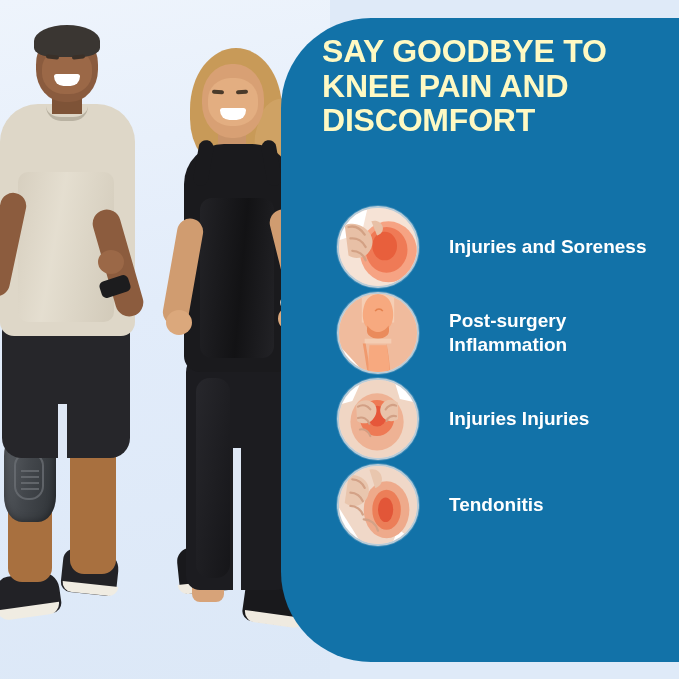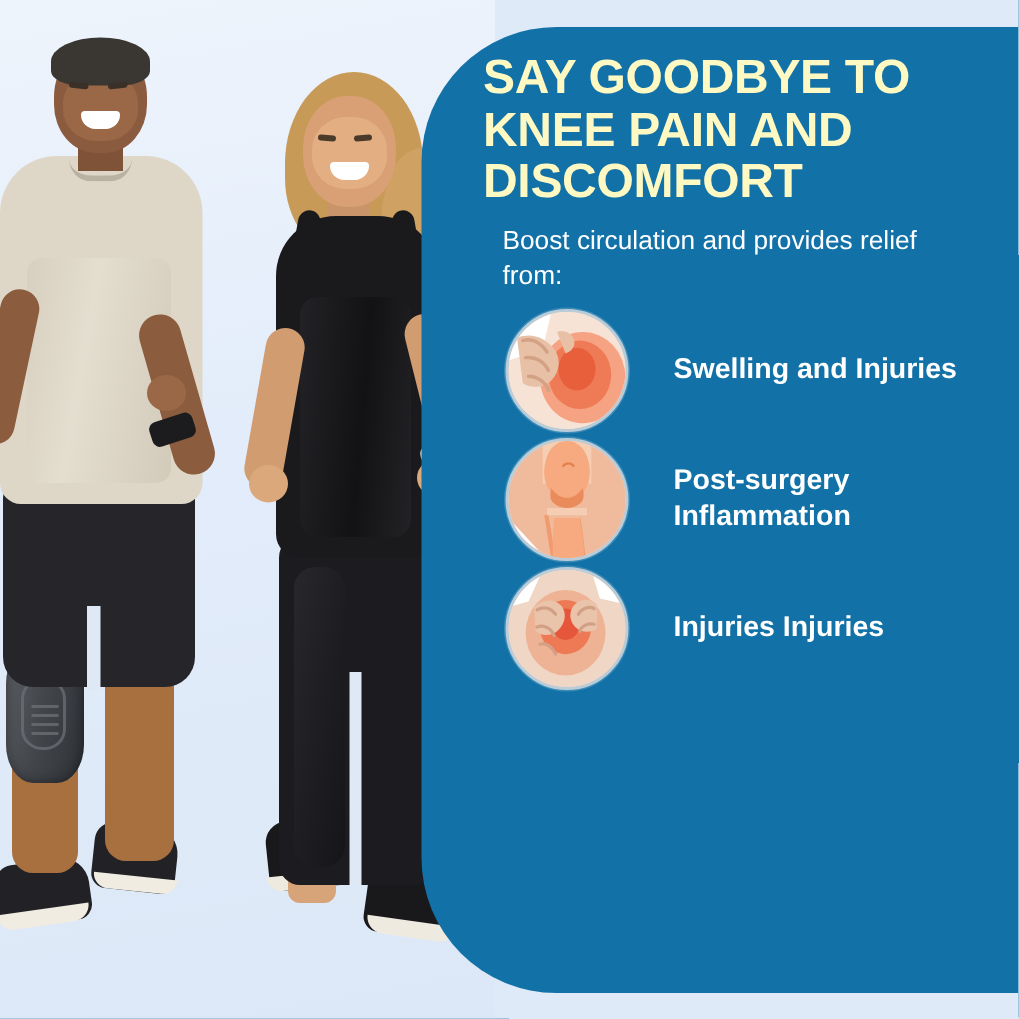--- a/index.html
+++ b/index.html
@@ -374,38 +374,37 @@
       <div class="w-face-hl"></div>
       <div class="w-eye l"></div>
       <div class="w-eye r"></div>
       <div class="w-smile"></div>
     </div>
   </div>
 
   <div class="panel">
 
     <div class="headline">Say goodbye to knee pain and discomfort</div>
-    <div class="subtitle">Boost circulation and provides relief from:</div>
 
     <div class="list">
 
       <div class="item">
         <div class="thumb">
           <svg viewBox="0 0 82 82" preserveAspectRatio="xMidYMid slice">
             <rect width="82" height="82" fill="#f6e3d6"></rect>
             <path d="M0 0h30l-6 26L0 34z" fill="#ffffff"></path>
             <ellipse cx="52" cy="46" rx="30" ry="32" fill="#f6a383"></ellipse>
             <ellipse cx="50" cy="44" rx="22" ry="24" fill="#ef7a56"></ellipse>
             <ellipse cx="48" cy="40" rx="13" ry="15" fill="#e85f3c"></ellipse>
             <path d="M6 18c10-4 20 0 26 8 5 7 4 16-2 22-5 5-14 6-20 2" fill="#e8c0a6"></path>
             <path d="M10 20c7-2 13 2 17 8M12 32c7-1 13 3 16 9M14 45c6 0 12 4 14 10" stroke="#d3a184" stroke-width="2.4" fill="none" stroke-linecap="round"></path>
             <path d="M34 14c5-2 11 1 12 6 1 4-2 8-6 9" fill="#e8c0a6"></path>
           </svg>
         </div>
-        <div class="item-label">Swelling and Injuries</div>
+        <div class="item-label">Injuries and Soreness</div>
       </div>
 
       <div class="item">
         <div class="thumb">
           <svg viewBox="0 0 82 82" preserveAspectRatio="xMidYMid slice">
             <rect width="82" height="82" fill="#f3c7ab"></rect>
             <path d="M0 0h82v82H0z" fill="#f0bb9d"></path>
             <path d="M0 54l26 28H0z" fill="#ffffff"></path>
             <path d="M24 0h34v30H24z" fill="#f5ceb4"></path>
             <path d="M26 14c2-9 8-14 15-14s13 5 15 14c2 8 1 16-3 21-3 4-8 6-12 6s-9-2-12-6c-4-5-5-13-3-21z" fill="#f7a97f"></path>
@@ -432,16 +431,33 @@
             <path d="M18 26c6-6 14-6 19-1 4 5 3 12-2 17-4 4-11 5-16 1" fill="#e9c3aa"></path>
             <path d="M20 28c5-3 10-1 13 3M20 40c5-2 10 1 12 6M22 52c5-1 9 2 11 7" stroke="#d2a085" stroke-width="2.2" fill="none" stroke-linecap="round"></path>
             <path d="M62 24c-6-5-13-4-17 2-3 5-2 11 3 15 4 3 10 3 14 0" fill="#e9c3aa"></path>
             <path d="M60 27c-4-2-9 0-11 4M60 38c-4-1-9 1-10 5" stroke="#d2a085" stroke-width="2.2" fill="none" stroke-linecap="round"></path>
           </svg>
         </div>
         <div class="item-label">Injuries Injuries</div>
       </div>
 
 
+      <div class="item">
+        <div class="thumb">
+          <svg viewBox="0 0 82 82" preserveAspectRatio="xMidYMid slice">
+            <rect width="82" height="82" fill="#f0d8c8"></rect>
+            <path d="M0 44l24 38H0z" fill="#ffffff"></path>
+            <path d="M62 66l20 16H56z" fill="#ffffff"></path>
+            <ellipse cx="50" cy="46" rx="24" ry="30" fill="#eeaa8b"></ellipse>
+            <ellipse cx="50" cy="46" rx="15" ry="21" fill="#ec7e58"></ellipse>
+            <ellipse cx="49" cy="46" rx="8" ry="13" fill="#e25638"></ellipse>
+            <path d="M10 10c8-2 16 2 20 9 3 7 1 15-5 20-5 4-13 4-19 0" fill="#e9c6ae"></path>
+            <path d="M14 14c6 0 11 4 13 9M12 28c6 0 11 4 13 9M12 42c6 0 11 4 13 9" stroke="#d3a287" stroke-width="2.4" fill="none" stroke-linecap="round"></path>
+            <path d="M32 4c6-2 12 2 13 8 1 5-2 10-7 11" fill="#e9c6ae"></path>
+            <path d="M26 56c7 0 13 5 15 12" stroke="#d3a287" stroke-width="2.4" fill="none" stroke-linecap="round"></path>
+          </svg>
+        </div>
+        <div class="item-label">Tendonitis</div>
+      </div>
 
     </div>
   </div>
 </div>
 
 </body></html>

